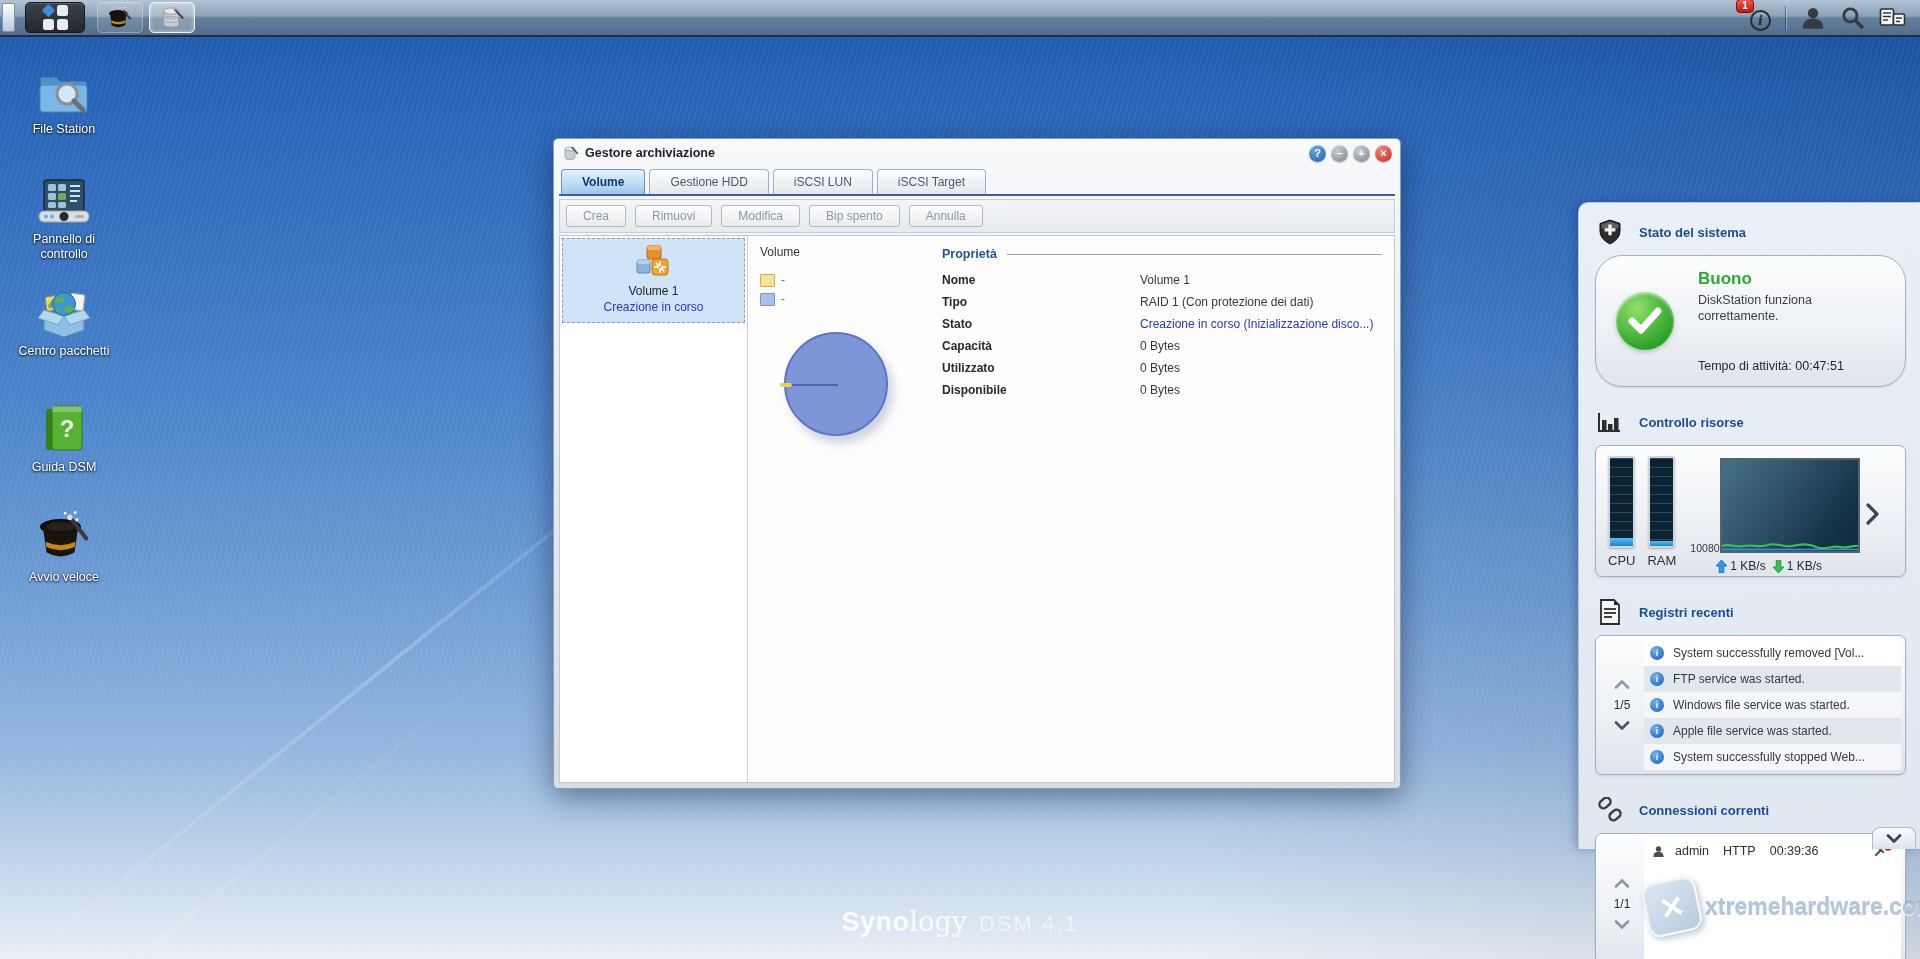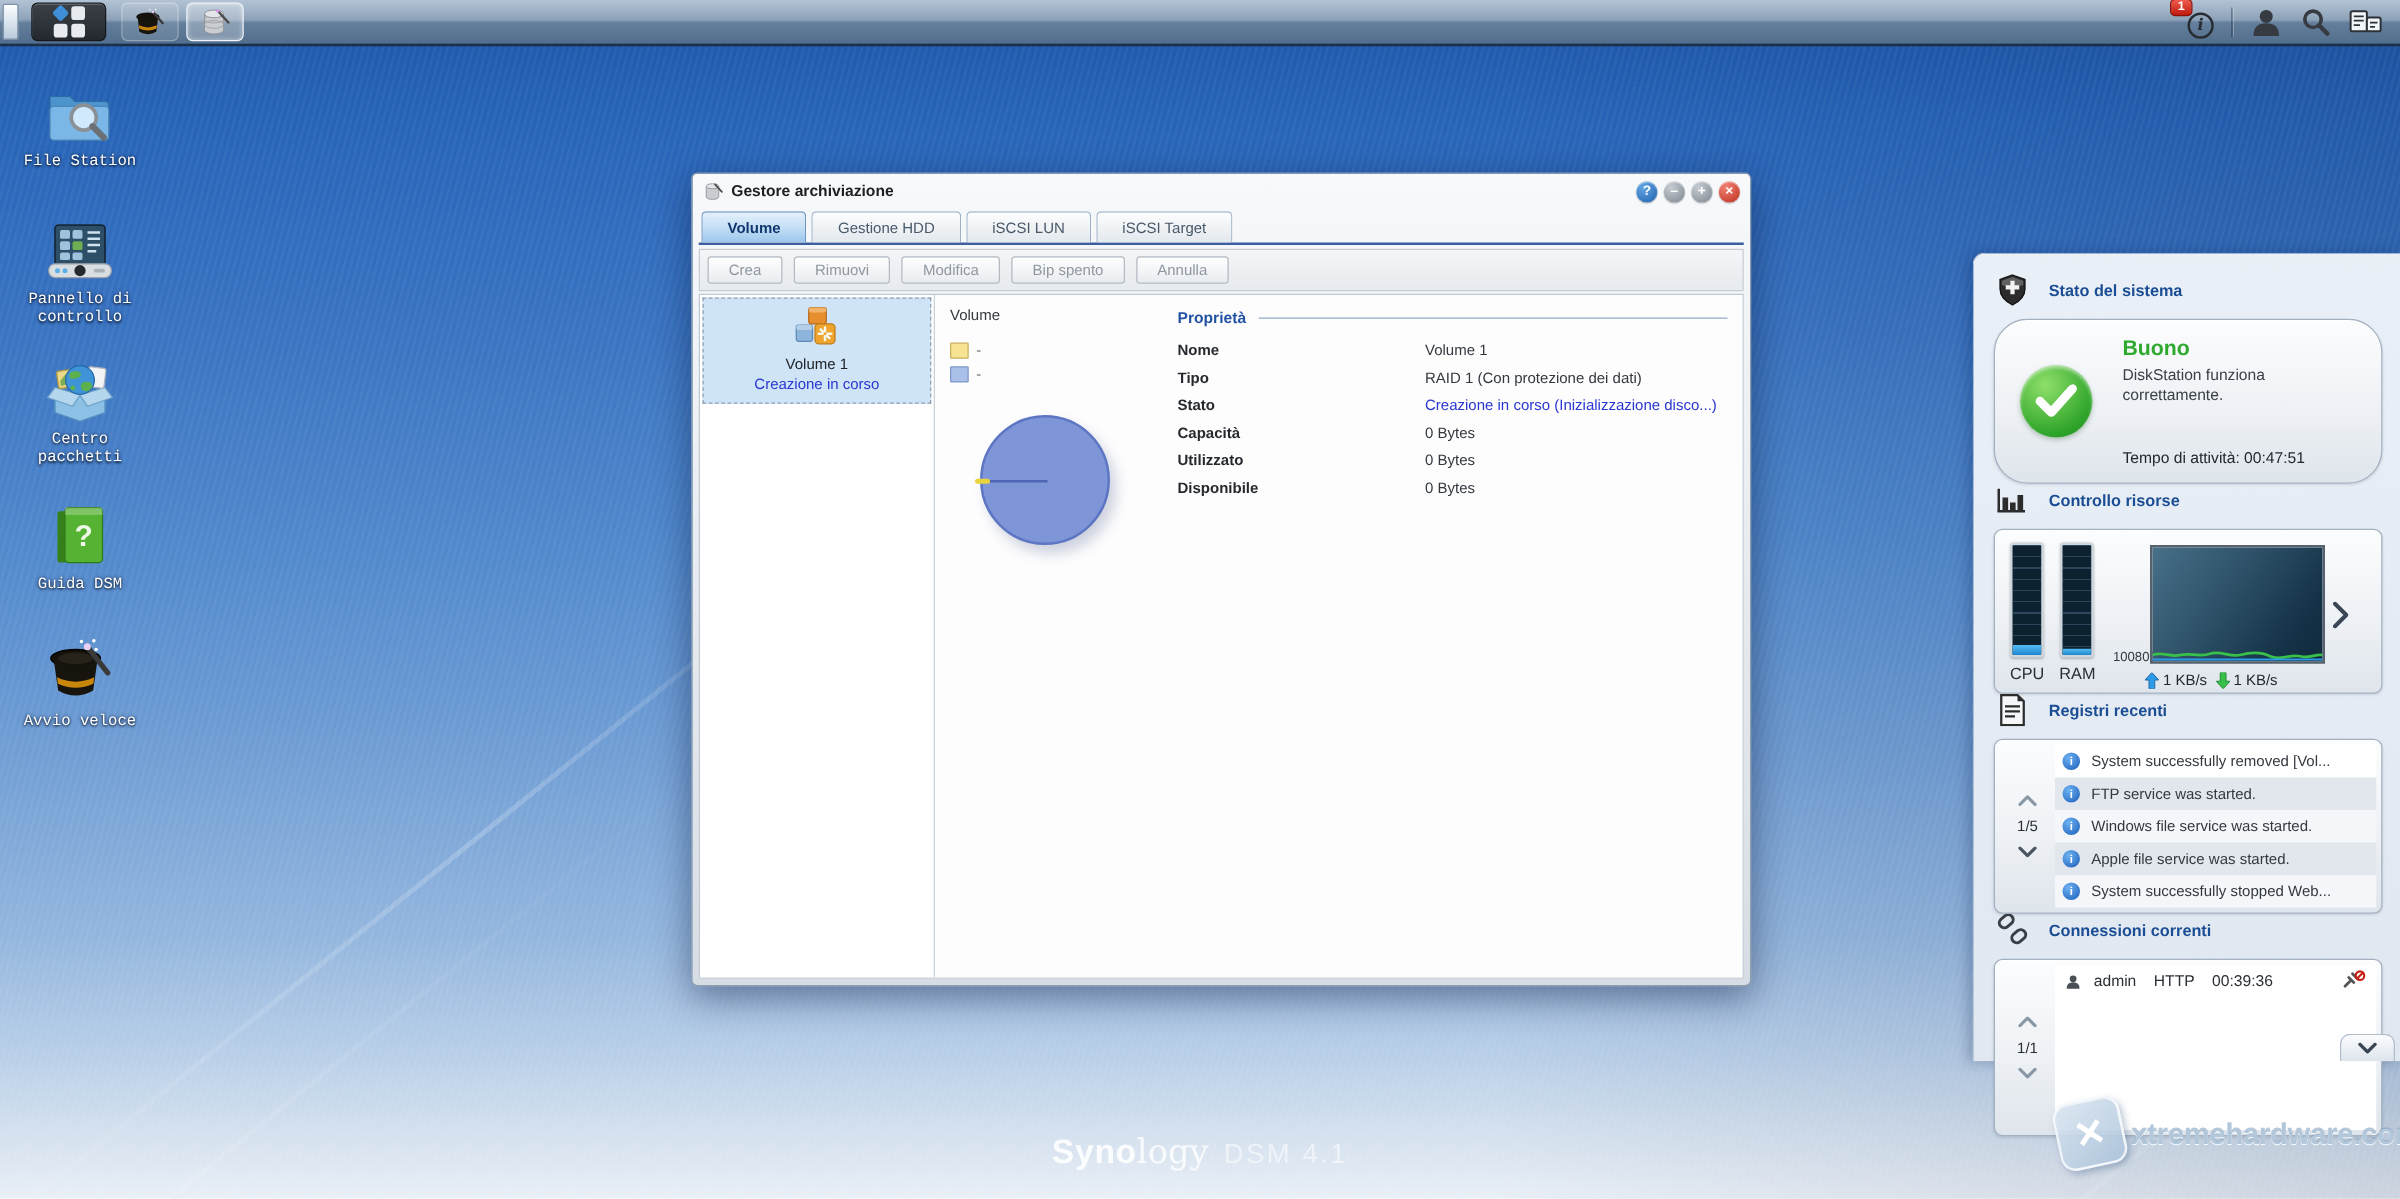--- a/index.html
+++ b/index.html
@@ -48,21 +48,21 @@
     color:#fff; font-size:10px; font-weight:bold; line-height:12px; text-align:center; z-index:2; }
   .tb-sep { width:1px; height:24px; background:rgba(10,25,45,0.45);
     box-shadow:1px 0 0 rgba(255,255,255,0.35); }
   .tb-svg { display:block; cursor:pointer; }
 
   
   .dicon { position:absolute; left:14px; width:100px; display:flex; flex-direction:column;
     align-items:center; cursor:pointer; z-index:5; }
   .dicon .glyph { height:56px; display:flex; align-items:flex-end; justify-content:center; }
   .dicon .dlabel { margin-top:6px; color:#fff; font-size:12.5px; text-align:center; line-height:15px;
-    text-shadow:0 1px 2px rgba(0,10,30,0.85), 0 0 3px rgba(0,10,30,0.6);font-family:Liberation Mono, monospace; }
+    text-shadow:0 1px 2px rgba(0,10,30,0.85), 0 0 3px rgba(0,10,30,0.6); }
 
   
   .window { position:absolute; left:553px; top:138px; width:848px; height:651px; z-index:20;
     background:linear-gradient(180deg,#f7f9fb,#d7dde4); border:1px solid #8e9dac; border-radius:5px;
     box-shadow:0 8px 30px rgba(0,15,50,0.45); display:flex; flex-direction:column; padding:0 5px 5px; }
   .titlebar { height:28px; display:flex; align-items:center; gap:6px; padding:0 3px; cursor:default; }
   .title { font-size:12.5px; font-weight:bold; color:#1b1f24; }
   .win-ctrls { margin-left:auto; display:flex; gap:5px; }
   .wbtn { width:17px; height:17px; border-radius:50%; color:#fff; font-size:11px; font-weight:bold;
     display:flex; align-items:center; justify-content:center; cursor:pointer; line-height:1;
@@ -119,21 +119,21 @@
   .wpanel { position:absolute; left:1578px; top:202px; width:342px; height:647px; z-index:30;
     background:linear-gradient(180deg, rgba(240,244,249,0.97), rgba(226,233,241,0.97));
     border:1px solid #b9c6d4; border-right:none; border-bottom:none; border-top-left-radius:10px;
     box-shadow:-3px 0 10px rgba(0,25,70,0.25); padding:16px 14px 0 16px; }
   .whead { display:flex; align-items:center; gap:16px; height:26px; margin-left:2px; }
   .whead .wtitle { font-size:13px; font-weight:bold; color:#1b4d94; }
   .wicon { width:26px; display:flex; justify-content:center; }
   .wcard { margin-top:10px; border:1px solid #a3b0bf; border-radius:7px;
     background:linear-gradient(180deg,#fcfdfe 0%, #eef1f5 55%, #dfe5ec 100%);
     box-shadow:inset 0 1px 0 #fff, 0 1px 2px rgba(0,30,70,0.12); }
-  .gap24 { }
+  .gap24 { margin-top:22px; }
 
   
   .health { height:132px; display:flex; align-items:center; padding:0 14px 0 20px;border-radius:27px; }
   .check { width:58px; height:58px; border-radius:50%;
     background:radial-gradient(circle at 35% 28%, #8fe06a, #2fa42a 70%, #1d8a1e);
     box-shadow:inset 0 2px 3px rgba(255,255,255,0.6), 0 2px 4px rgba(0,60,0,0.25);
     display:flex; align-items:center; justify-content:center; }
   .health-text { margin-left:24px; display:flex; flex-direction:column; height:104px; }
   .h-status { font-size:17px; font-weight:bold; color:#2faa2f; }
   .h-desc { margin-top:3px; font-size:12.5px; color:#3a4046; max-width:165px; line-height:16px; }

